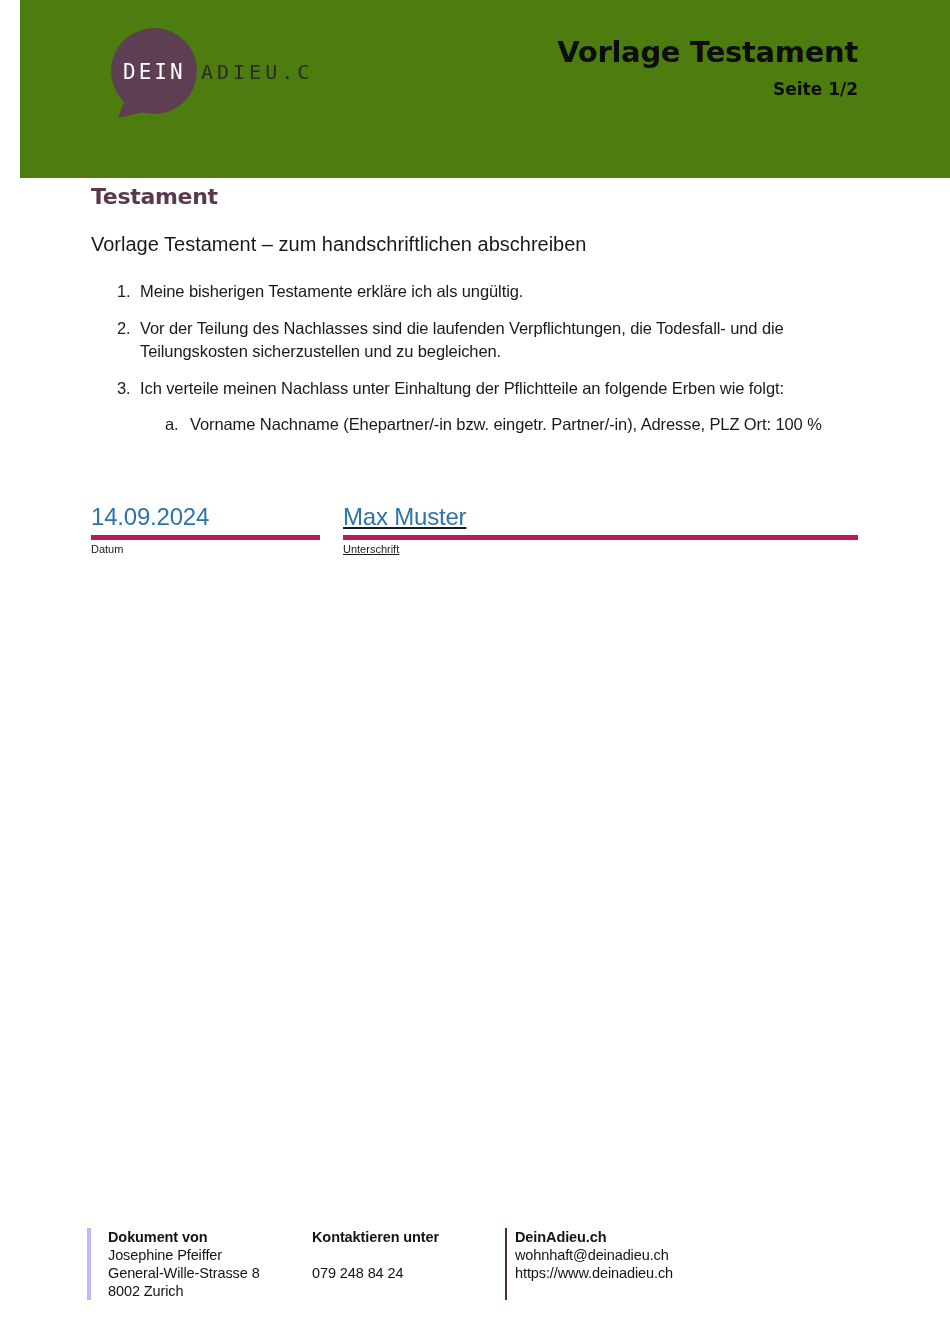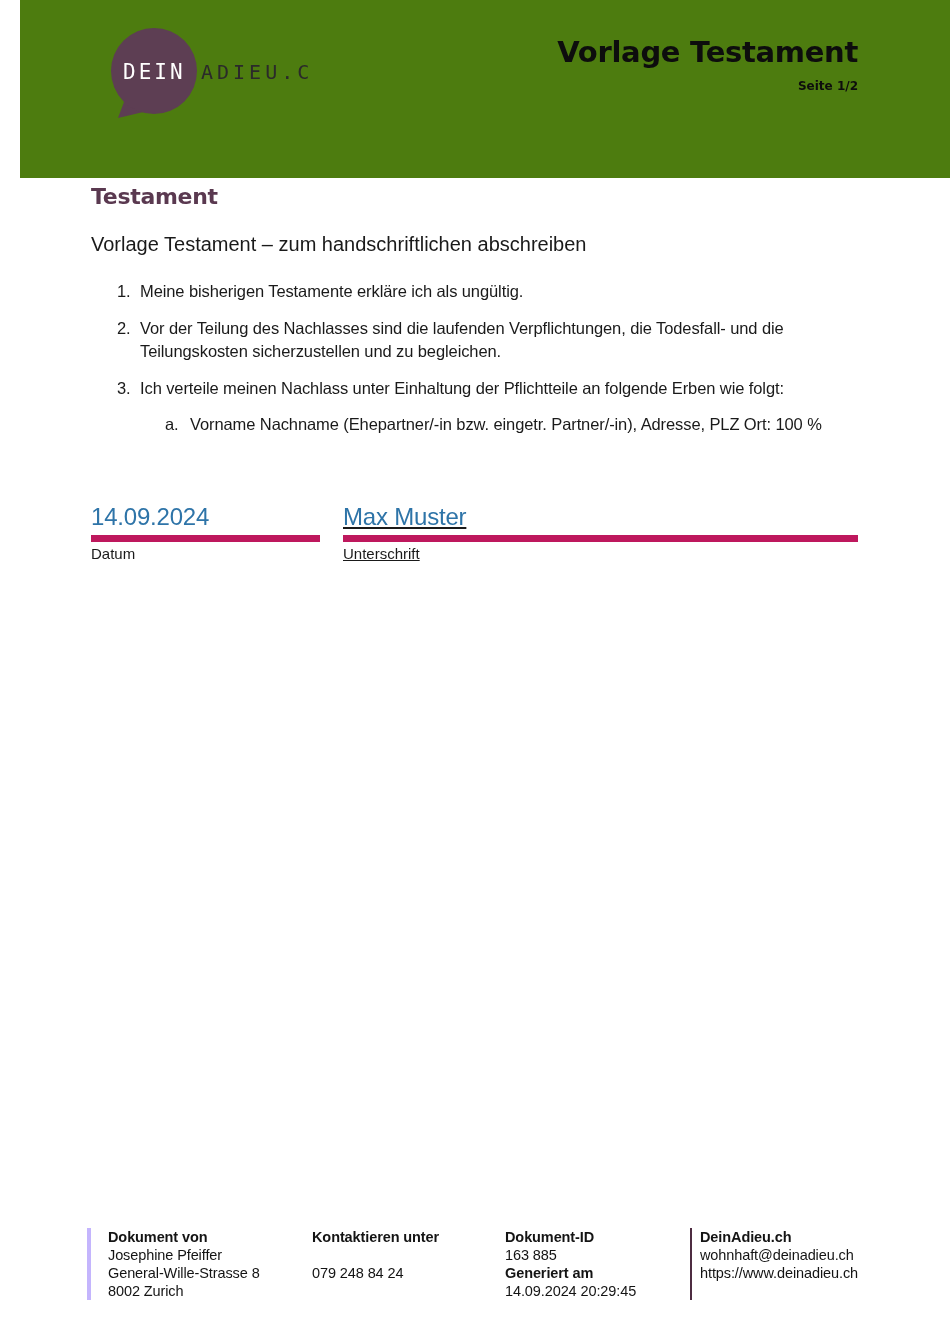--- a/index.html
+++ b/index.html
@@ -39,21 +39,21 @@
     font-family: "DejaVu Sans", sans-serif;
     color: #0d0d0d;
   }
   .header-title {
     font-size: 29px;
     font-weight: bold;
     line-height: 32px;
     letter-spacing: -0.3px;
   }
   .page-indicator {
-    font-size: 12px;
+    font-size: 17px;
     font-weight: bold;
     margin-top: 11px;
   }
 
   
   .main {
     position: absolute;
     left: 91px;
     right: 92px;
     top: 138px;
@@ -82,32 +82,32 @@
   .clause-body { flex: 1; }
   .subclause { display: flex; margin-top: 13px; }
   .subclause-letter { flex: none; margin-left: 25px; width: 25px; }
   .subclause-text { flex: 1; }
 
   
   .signature-row { display: flex; margin-top: 66px; }
   .sig-col-date { width: 229px; margin-right: 23px; }
   .sig-col-sign { flex: 1; text-decoration: underline; }
   .sig-field {
-    border-bottom: 7px solid #be185d;
+    border-bottom: 5px solid #be185d;
     padding-bottom: 4px;
   }
   .sig-value {
     font-size: 24px;
     line-height: 28px;
     color: #2e74a8;
     letter-spacing: -0.2px;
     white-space: nowrap;
   }
   .sig-label {
-    font-size: 15px;
+    font-size: 11px;
     margin-top: 3px;
   }
 
   
   .footer {
     position: absolute;
     left: 87px;
     right: 92px;
     top: 1228px;
     display: flex;
@@ -200,26 +200,20 @@
       <div class="fhead">Dokument von</div>
       <div>Josephine Pfeiffer</div>
       <div>General-Wille-Strasse 8</div>
       <div>8002 Zurich</div>
     </div>
     <div class="fcol fcol-2">
       <div class="fhead">Kontaktieren unter</div>
       <div class="fspacer"></div>
       <div>079 248 84 24</div>
     </div>
-    <div class="fcol fcol-3">
-      <div class="fhead">Dokument-ID</div>
-      <div>163 885</div>
-      <div class="fhead">Generiert am</div>
-      <div>14.09.2024 20:29:45</div>
-    </div>
     <div class="fcol fcol-4">
       <div class="fhead">DeinAdieu.ch</div>
       <div class="flink">wohnhaft@deinadieu.ch</div>
       <div class="flink">https://www.deinadieu.ch</div>
     </div>
   </div>
 
 </div>
 
 </body></html>

